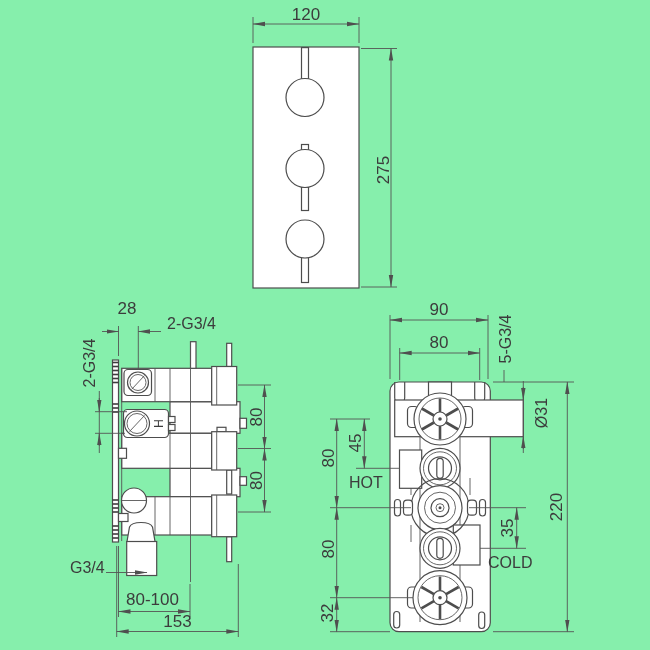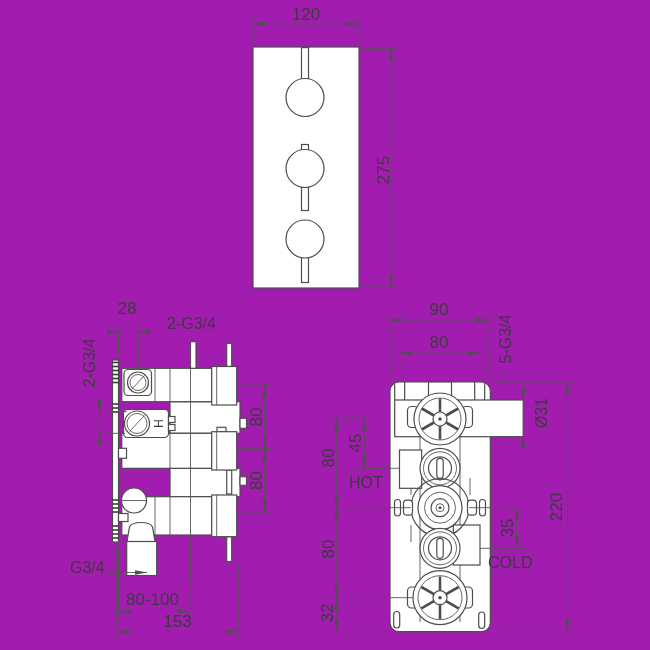--- a/index.html
+++ b/index.html
@@ -1,16 +1,16 @@
 <!DOCTYPE html>
 <html><head>
 <meta charset="utf-8">
 <style>
   html,body{margin:0;padding:0;background:#ffffff;}
-  .stage{width:650px;height:650px;background:#a21caf;position:relative;font-family:"Liberation Sans",sans-serif;}
+  .stage{width:650px;height:650px;background:#86efac;position:relative;font-family:"Liberation Sans",sans-serif;}
   svg{display:block;}
   .obj{stroke:#4d4d4d;stroke-width:1.2;fill:none;}
   .objw{stroke:#4d4d4d;stroke-width:1.2;fill:#ffffff;}
   .thin{stroke:#565656;stroke-width:0.9;fill:none;}
   .dim{stroke:#555555;stroke-width:0.9;fill:none;}
   .spoke{stroke:#4d4d4d;stroke-width:2.6;fill:none;}
   .tick{stroke:#3d3d3d;stroke-width:1.6;}
   text{fill:#3c3c3c;}
   .dimtxt{font-size:17px;}
   .lbltxt{font-size:16px;}

